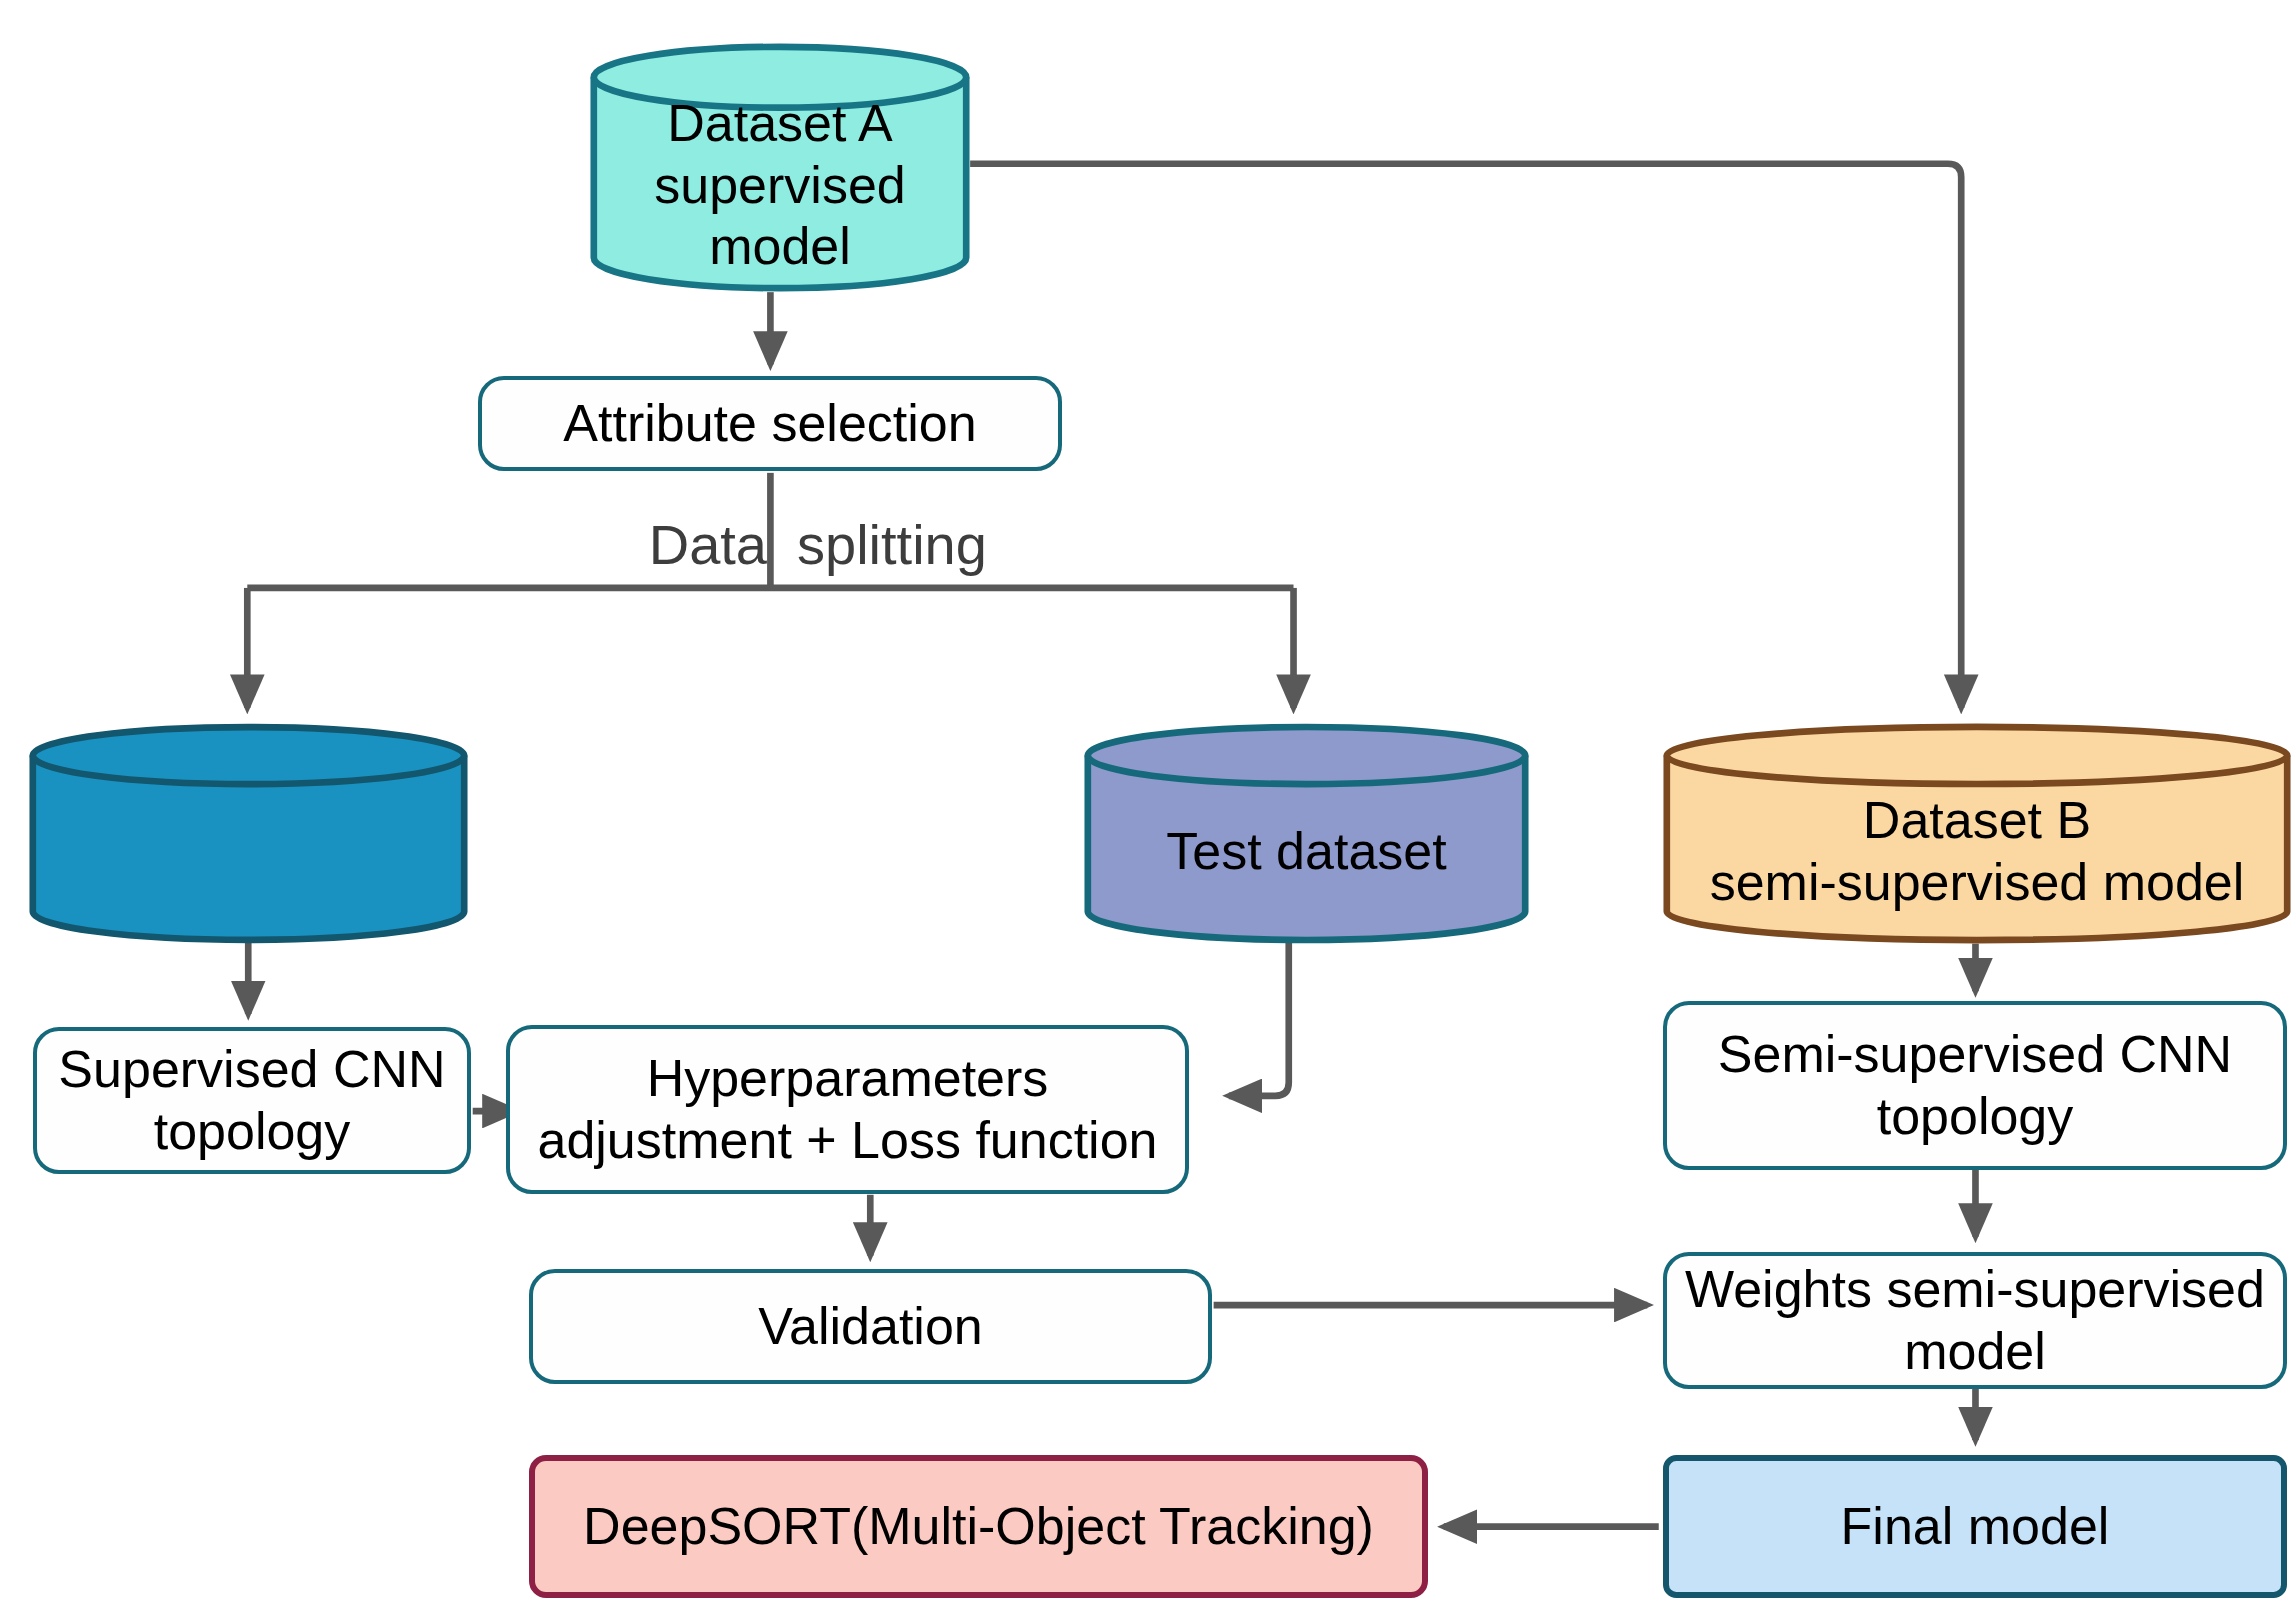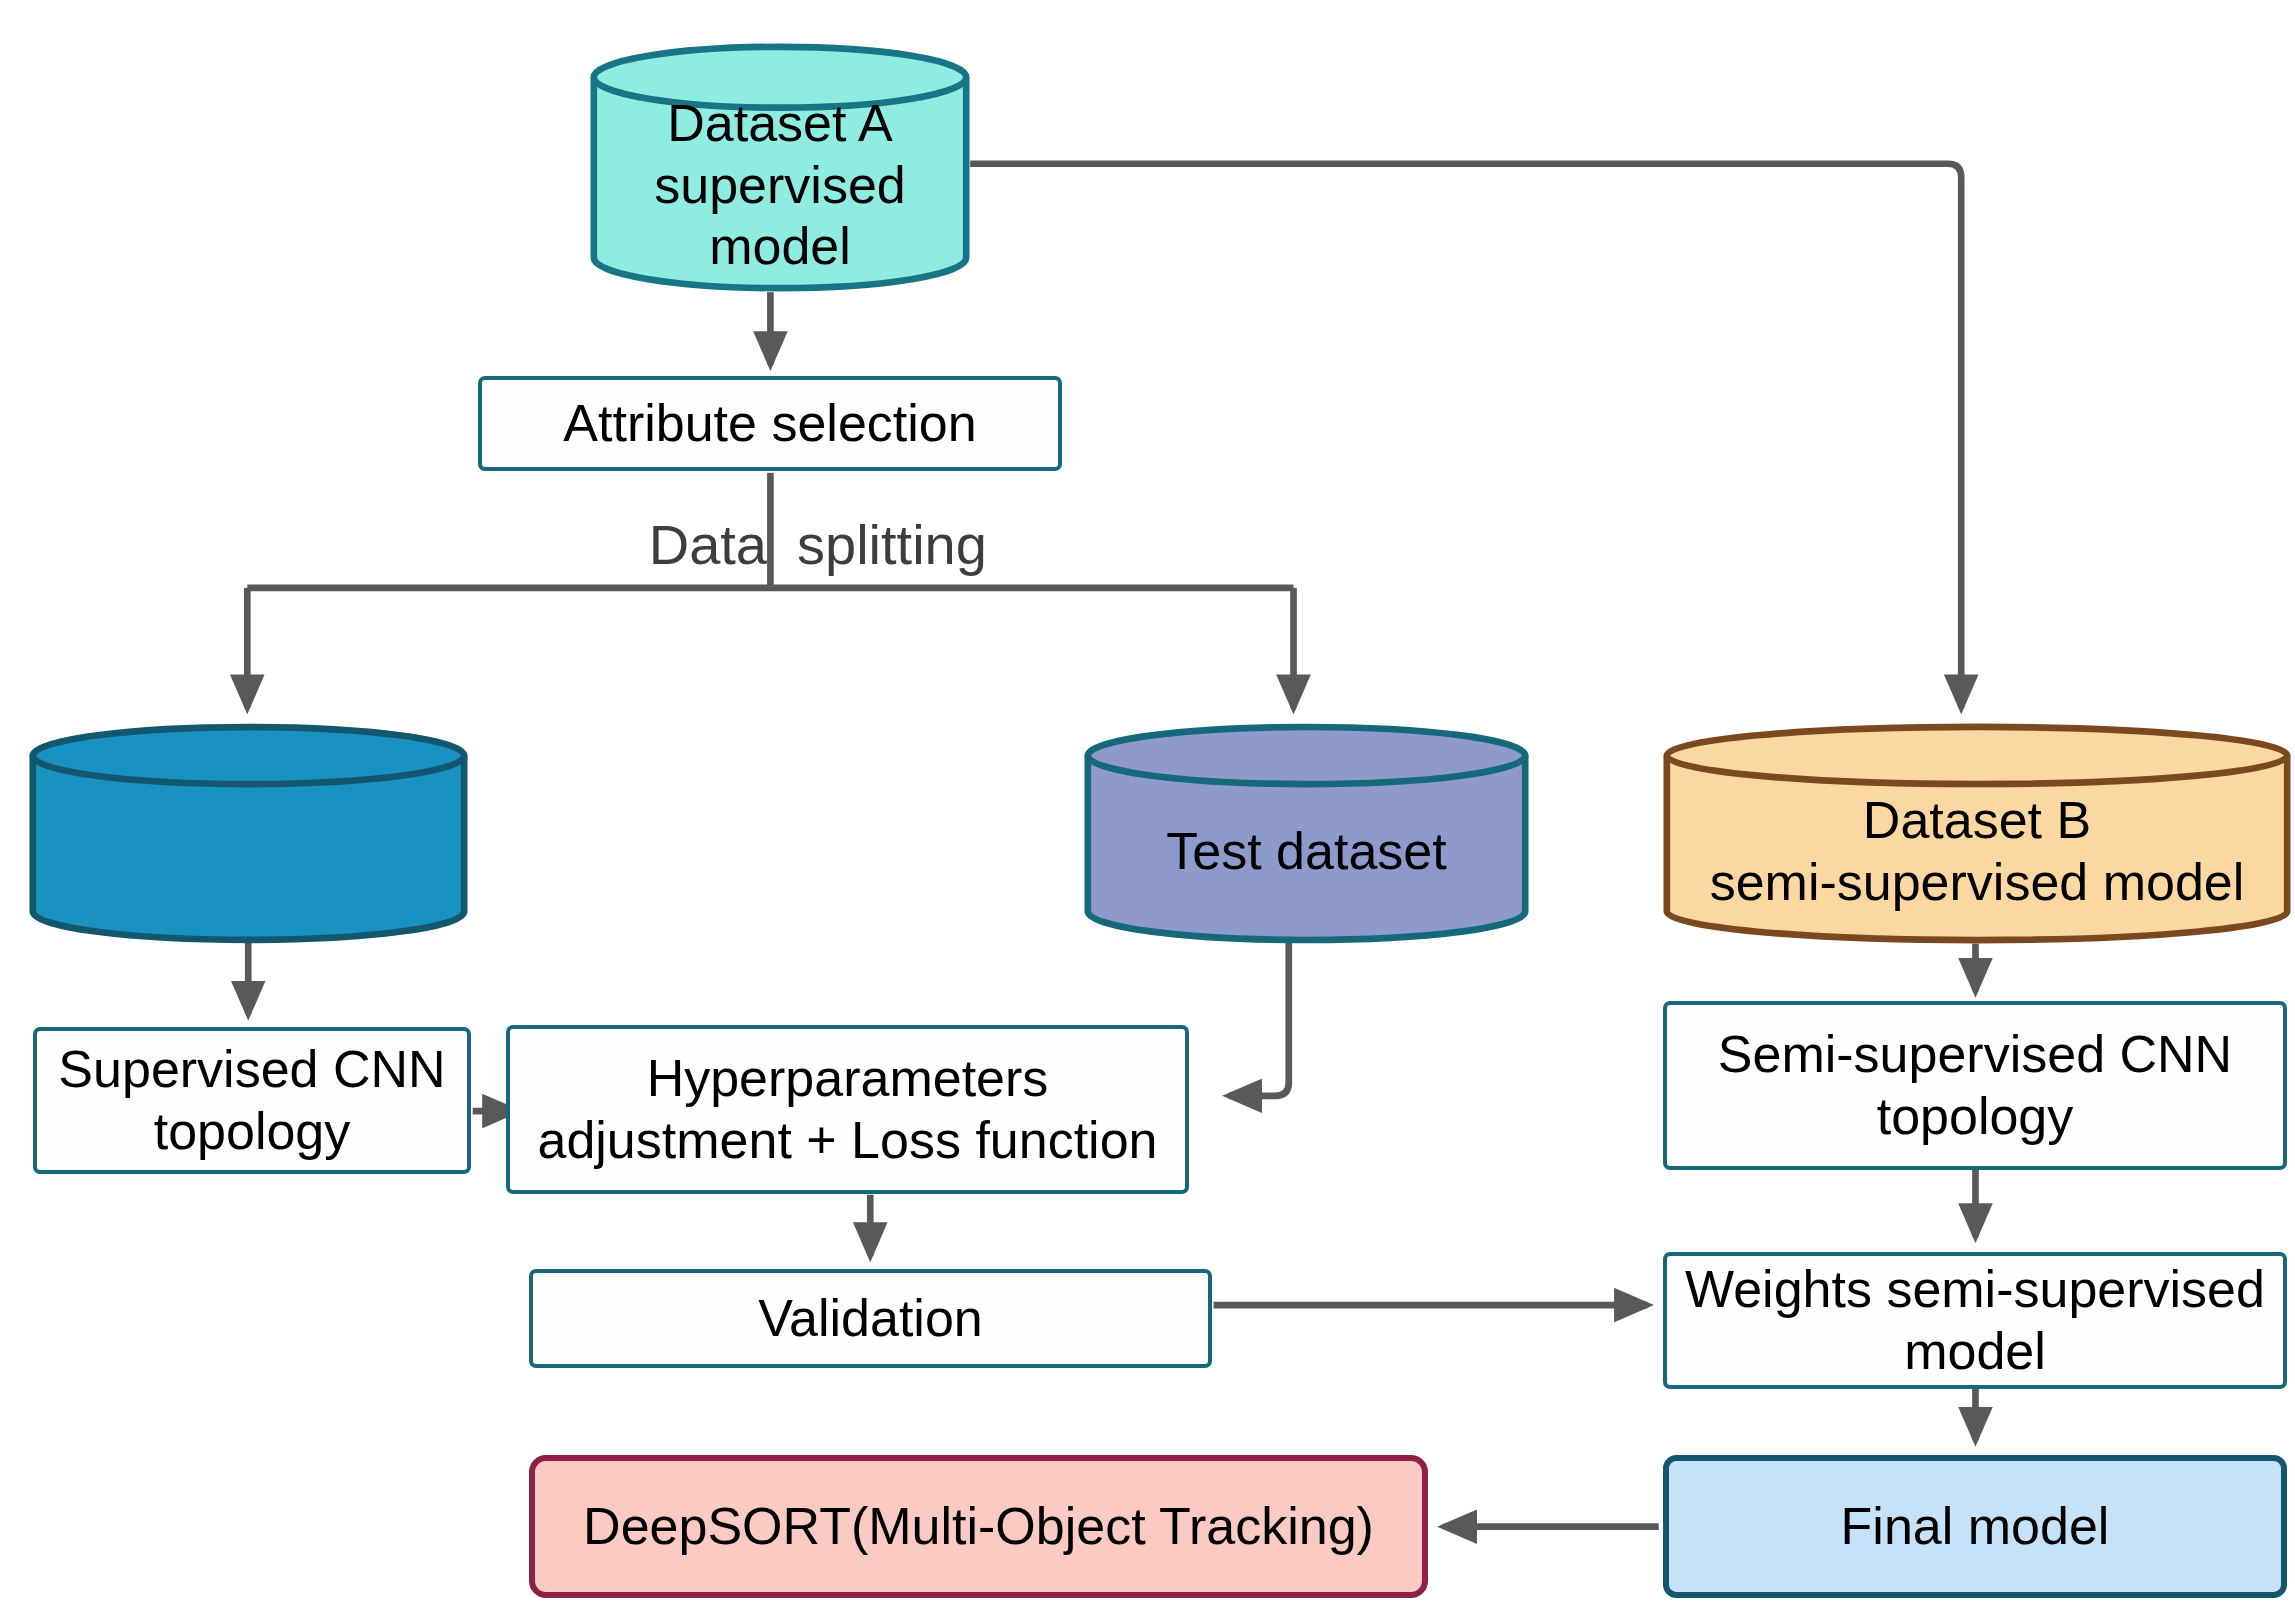--- a/index.html
+++ b/index.html
@@ -32,21 +32,21 @@
     text-align: center;
     color: var(--label-text);
     font-size: 52px;
     line-height: 1.18;
     white-space: pre-line;
     box-sizing: border-box;
   }
   .box {
     background: var(--process-box-fill);
     border: 4.8px solid var(--process-box-stroke);
-    border-radius: 7px;
+    border-radius: 26px;
   }
   .box-final {
     background: var(--final-model-fill);
     border: 6.7px solid var(--final-model-stroke);
     border-radius: 13.3px;
   }
   .box-deepsort {
     background: var(--deepsort-fill);
     border: 6.7px solid var(--deepsort-stroke);
     border-radius: 17px;
@@ -153,21 +153,21 @@
   <div class="node box" style="left:33px; top:1027px; width:438px; height:147px;">
     <span>Supervised CNN
 topology</span>
   </div>
 
   <div class="node box" style="left:506px; top:1025px; width:683px; height:169px;">
     <span>Hyperparameters
 adjustment + Loss function</span>
   </div>
 
-  <div class="node box" style="left:529px; top:1269px; width:683px; height:99px;">
+  <div class="node box" style="left:529px; top:1269px; width:683px; height:115px;">
     <span>Validation</span>
   </div>
 
   <div class="node box" style="left:1663px; top:1001px; width:624px; height:169px;">
     <span>Semi-supervised CNN
 topology</span>
   </div>
 
   <div class="node box" style="left:1663px; top:1252px; width:624px; height:137px;">
     <span>Weights semi-supervised

